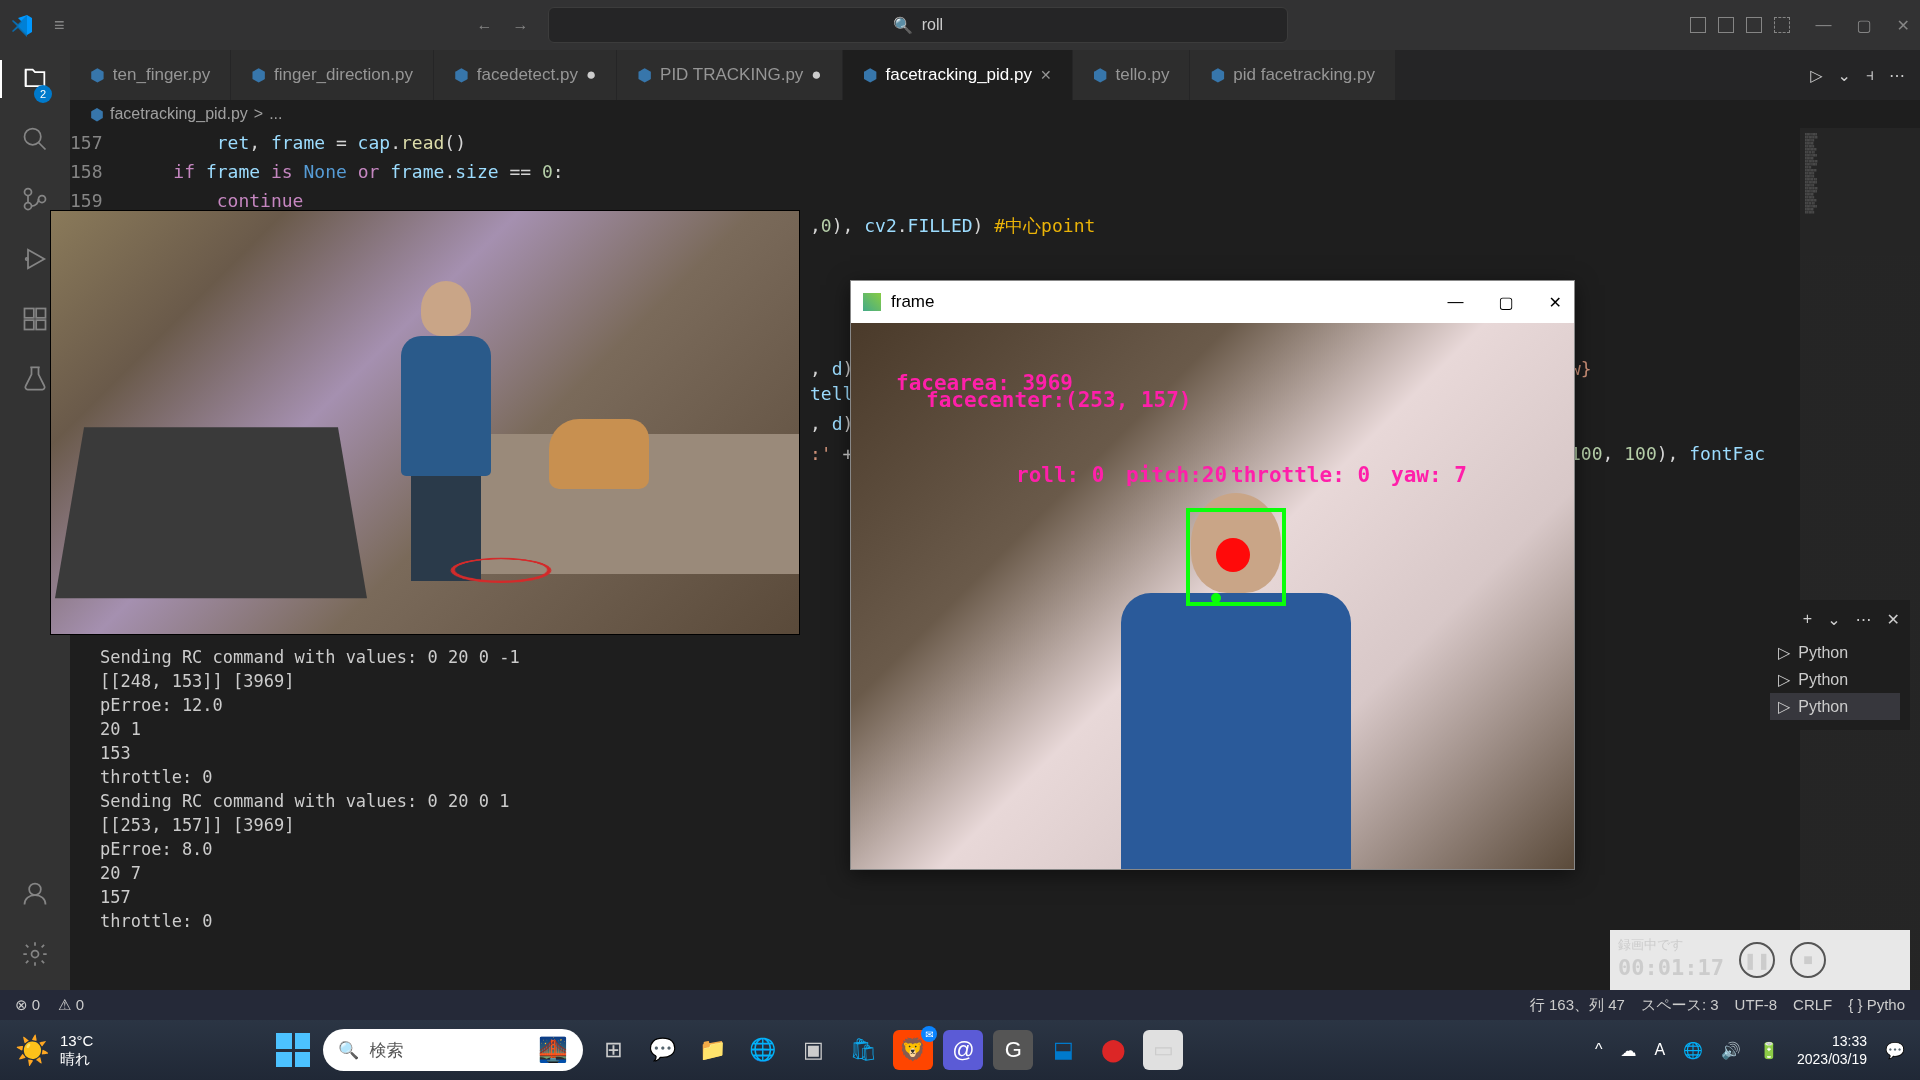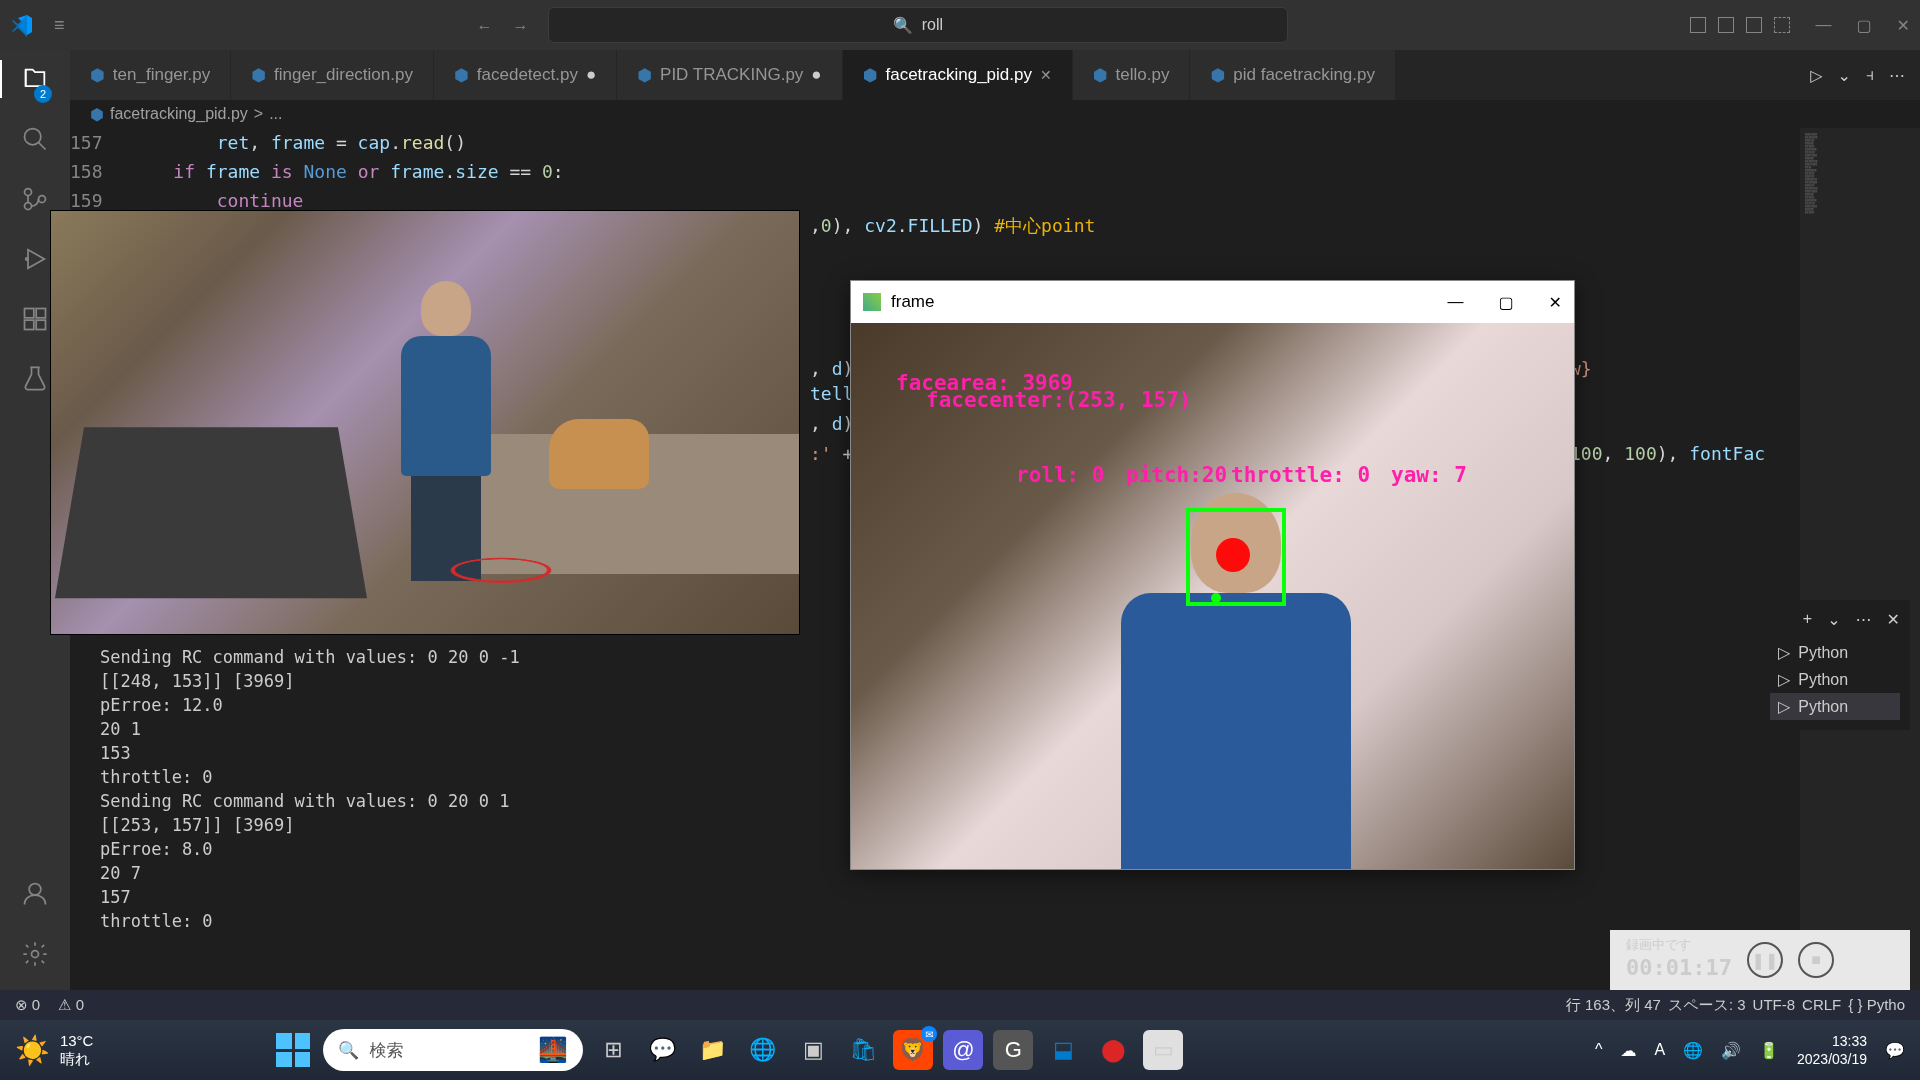--- a/index.html
+++ b/index.html
@@ -232,21 +232,21 @@
   left: 0;
   right: 0;
   height: 30px;
   background: #252938;
   display: flex;
   align-items: center;
   padding: 0 15px;
   font-size: 15px;
   gap: 18px;
 }
-.status-right { margin-left: auto; display: flex; gap: 7px; }
+.status-right { margin-left: auto; display: flex; gap: 16px; }
 .taskbar {
   position: absolute;
   bottom: 0;
   left: 0;
   right: 0;
   height: 60px;
   background: linear-gradient(#2b3544, #202836);
   display: flex;
   align-items: center;
   padding: 0 15px;
@@ -346,21 +346,21 @@
 .p2-body { width: 230px; height: 280px; background: #2a5a9a; border-radius: 30px 30px 0 0; }
 .record-overlay {
   position: absolute;
   right: 10px;
   bottom: 90px;
   width: 300px;
   height: 60px;
   background: #e8e8e8;
   display: flex;
   align-items: center;
-  padding: 0 16px;
+  padding: 0 8px;
   gap: 15px;
 }
 .rec-text { font-size: 13px; line-height: 1.3; }
 .rec-time { font-family: monospace; font-size: 22px; font-weight: bold; }
 .rec-btn { width: 36px; height: 36px; border-radius: 50%; border: 2px solid #555; display: flex; align-items: center; justify-content: center; }
 </style>
 </head>
 <body>
 
 <div class="titlebar">

